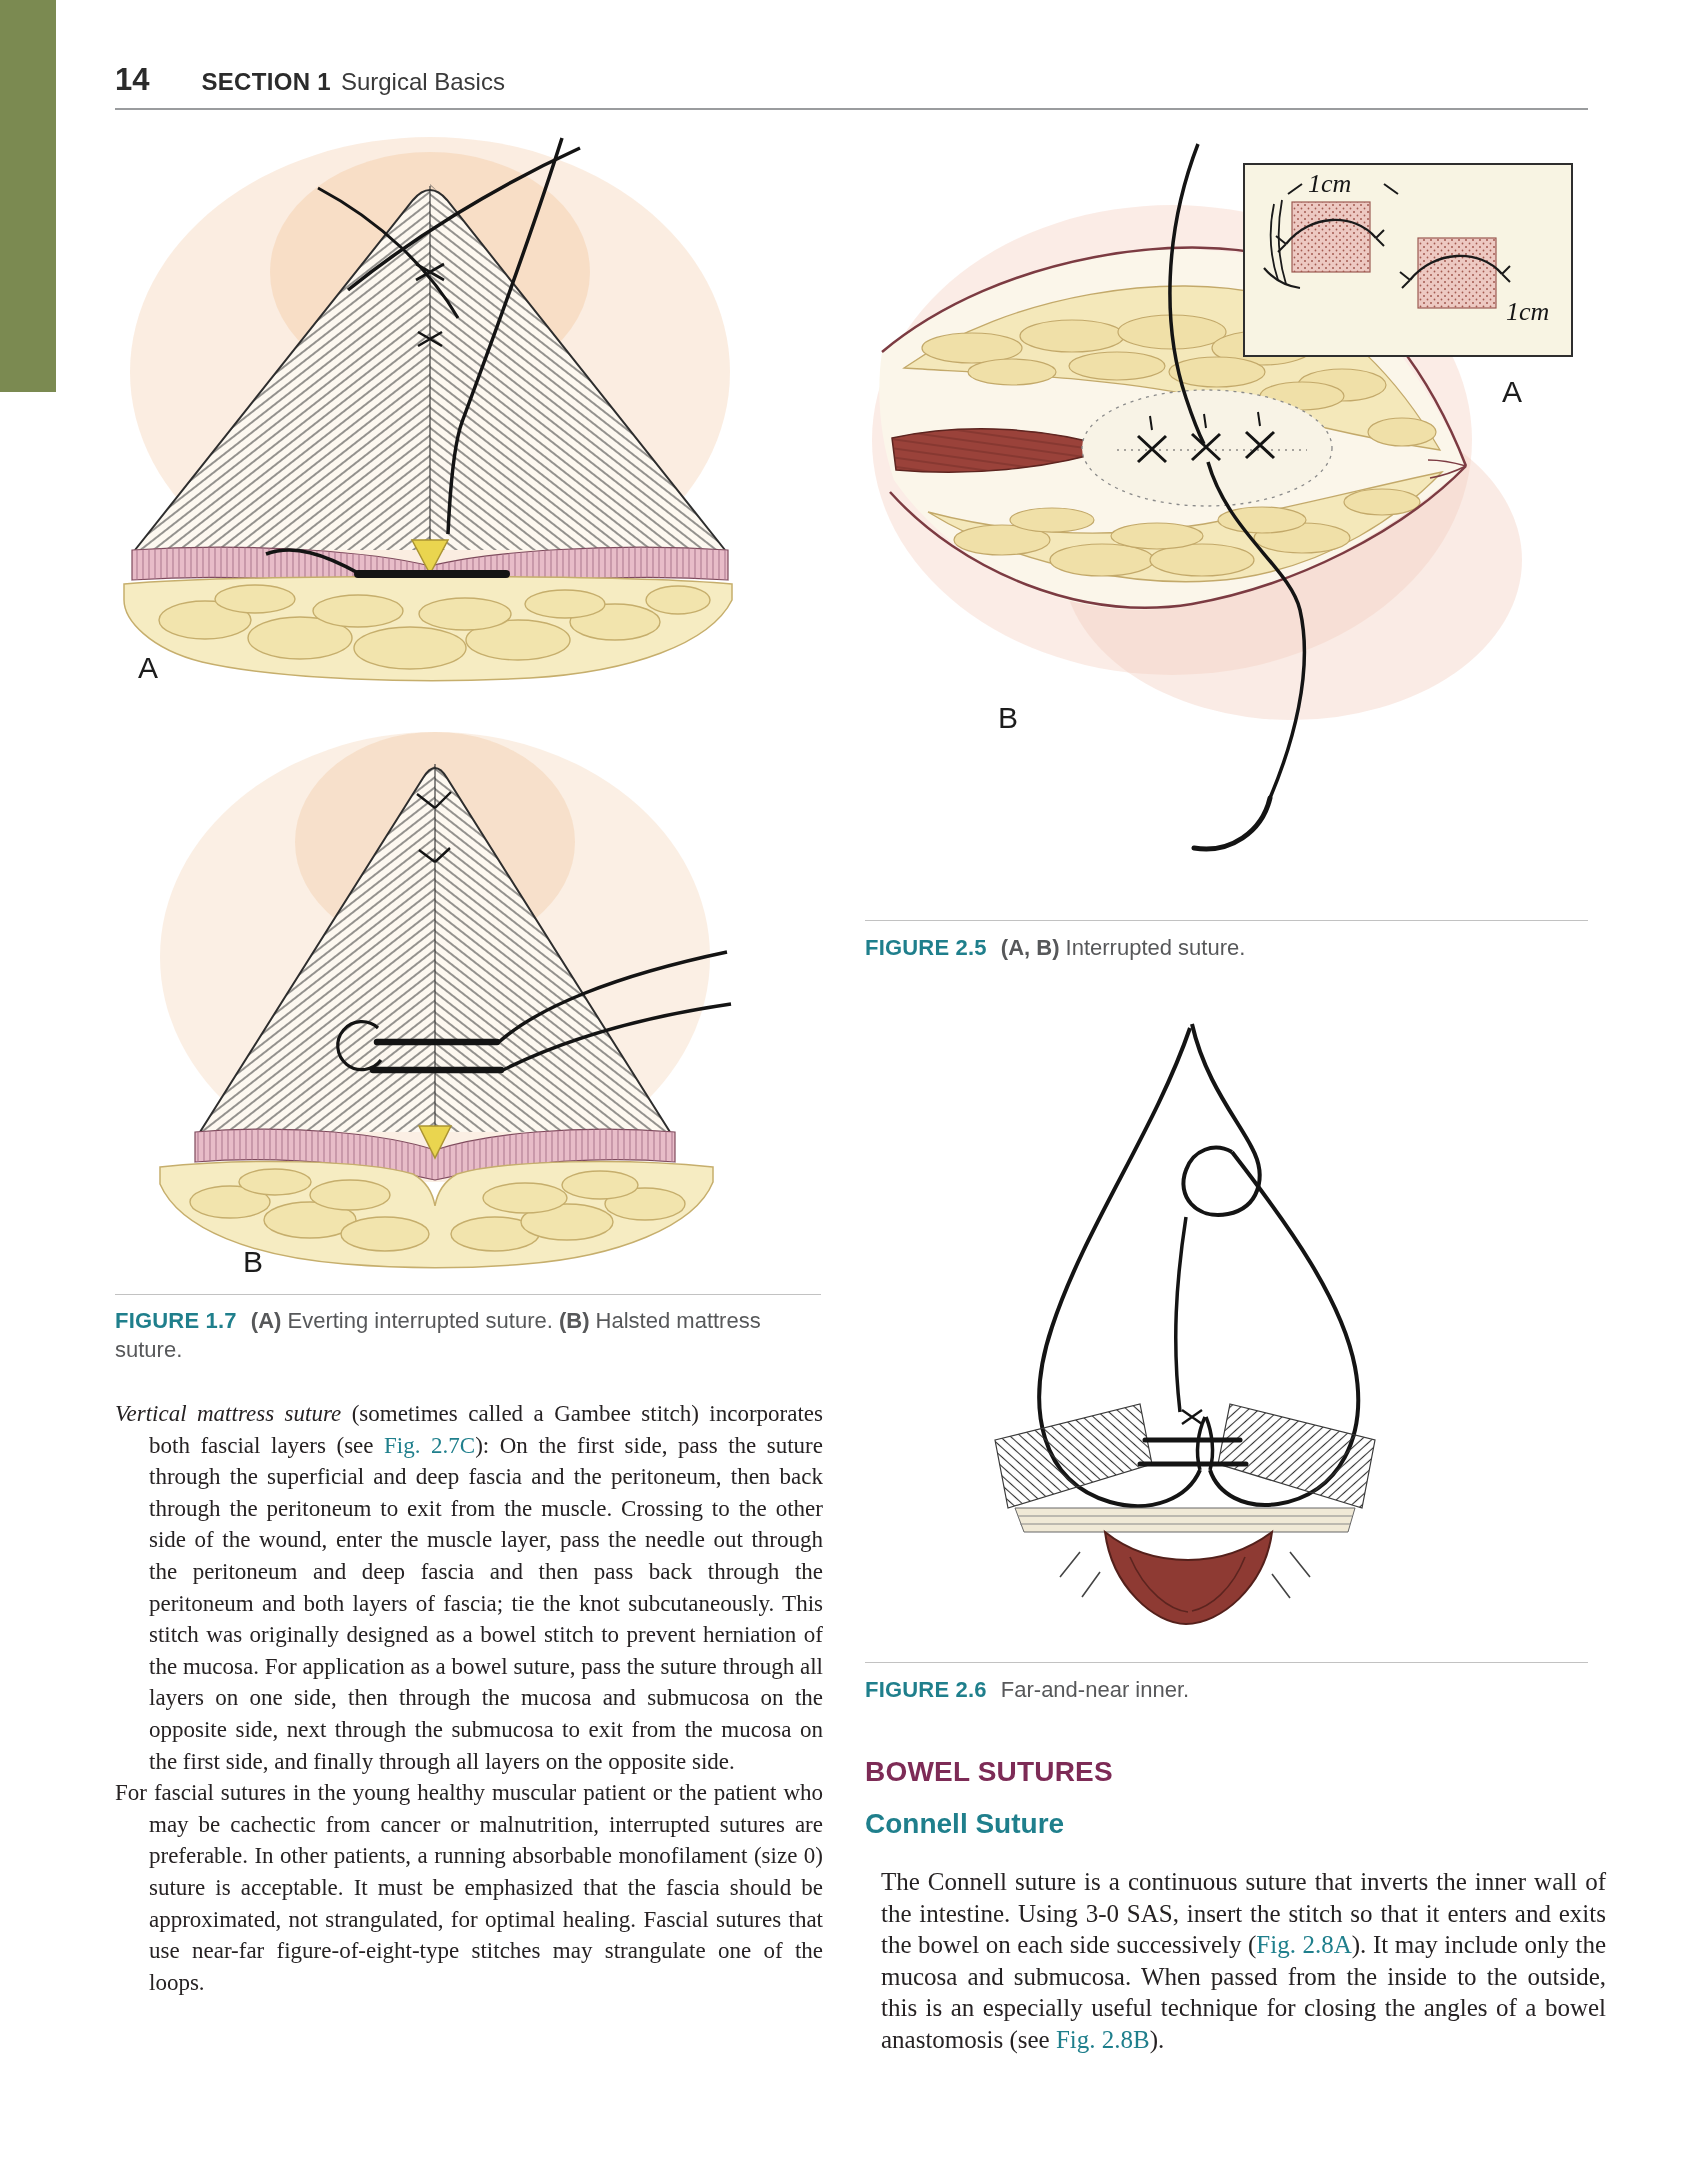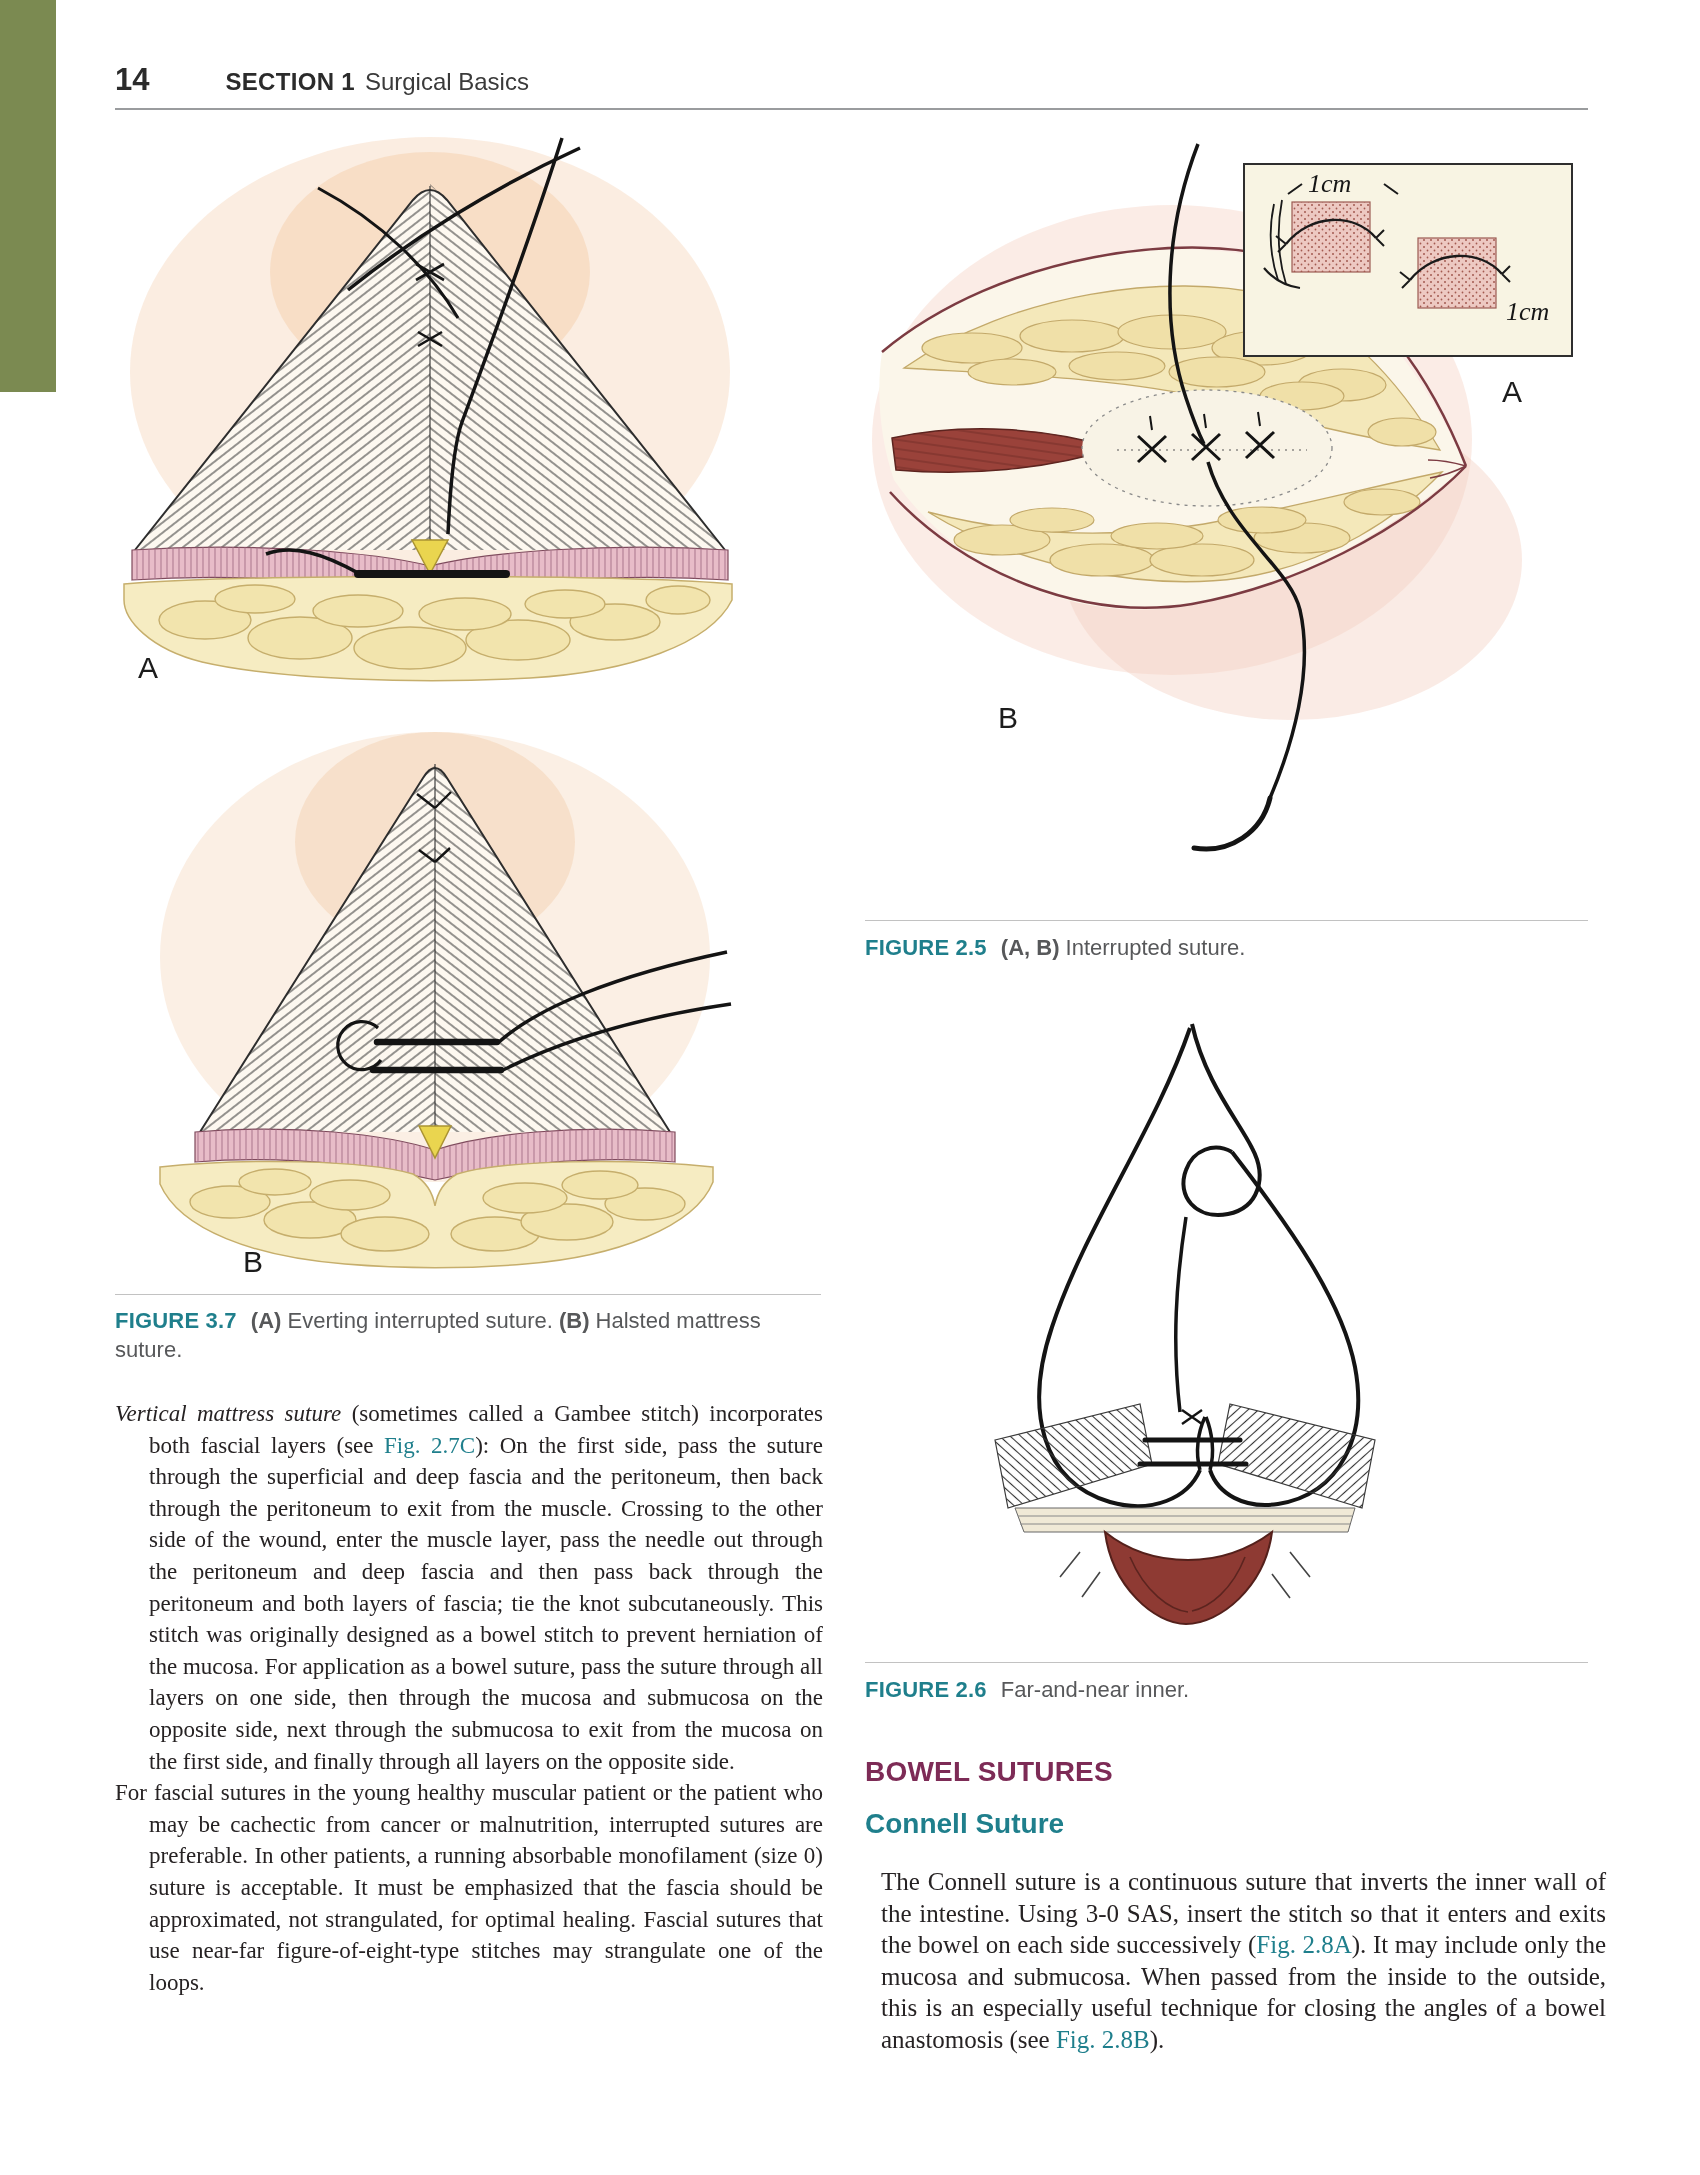--- a/index.html
+++ b/index.html
@@ -6,21 +6,21 @@
   body{
     width:1700px;height:2175px;position:relative;background:#ffffff;
     font-family:"Liberation Serif", serif;color:#262223;overflow:hidden;
   }
   .abs{position:absolute;}
   
   .green-bar{left:0;top:0;width:56px;height:392px;background:#7b8a51;}
   .hdr{left:115px;top:62px;width:1475px;display:flex;align-items:baseline;
        font-family:"Liberation Sans", sans-serif;}
   .hdr .pagenum{font-weight:bold;font-size:31px;color:#2b2b2b;}
-  .hdr .seclabel{font-weight:bold;font-size:24px;color:#2b2b2b;margin-left:76px;letter-spacing:.3px;}
+  .hdr .seclabel{font-weight:bold;font-size:24px;color:#2b2b2b;margin-left:52px;letter-spacing:.3px;}
   .hdr .sectitle{font-weight:normal;font-size:24px;color:#3a3a3a;margin-left:10px;}
   .hdr-rule{left:115px;top:108px;width:1473px;height:2px;background:#9a9c9e;}
   
   .cap-rule{height:1px;background:#c2c2c2;}
   .caption{font-family:"Liberation Sans", sans-serif;font-size:22px;line-height:29px;color:#57585a;}
   .cap-tag{color:#1f7f8c;font-weight:bold;margin-right:14px;letter-spacing:.2px;}
   .cap-bold{font-weight:bold;}
   
   .bodytext{font-size:23px;line-height:31.6px;text-align:justify;}
   .bodytext p{margin:0;padding-left:34px;text-indent:-34px;}
@@ -150,21 +150,21 @@
     <path d="M238,358 L366,358" stroke-width="6.5" stroke-linecap="round"></path>
     <path d="M243,316 A24,24 0 1 0 246,348" stroke-width="3.2"></path>
     <path d="M592,240 C478,264 402,296 364,330" stroke-width="3.5"></path>
     <path d="M596,292 C500,306 424,330 368,358" stroke-width="3.5"></path>
   </g>
   <text class="plabel" x="108" y="560">B</text>
 </svg>
 
 <div class="abs cap-rule" style="left:115px;top:1294px;width:706px"></div>
 <div class="abs caption" style="left:115px;top:1306px;width:700px">
-  <span class="cap-tag">FIGURE 3.7</span><span class="cap-bold">(A)</span><span> Everting interrupted suture. </span><span class="cap-bold">(B)</span><span> Halsted mattress suture.</span>
+  <span class="cap-tag">FIGURE 1.7</span><span class="cap-bold">(A)</span><span> Everting interrupted suture. </span><span class="cap-bold">(B)</span><span> Halsted mattress suture.</span>
 </div>
 
 <div class="abs bodytext" style="left:115px;top:1398px;width:708px">
   <p><span class="ital">Vertical mattress suture</span><span> (sometimes called a Gambee stitch) incorporates both fascial layers (see </span><a class="fig-link">Fig. 2.7C</a><span>): On the first side, pass the suture through the superficial and deep fascia and the peritoneum, then back through the peritoneum to exit from the muscle. Crossing to the other side of the wound, enter the muscle layer, pass the needle out through the peritoneum and deep fascia and then pass back through the peritoneum and both layers of fascia; tie the knot subcutaneously. This stitch was originally designed as a bowel stitch to prevent herniation of the mucosa. For application as a bowel suture, pass the suture through all layers on one side, then through the mucosa and submucosa on the opposite side, next through the submucosa to exit from the mucosa on the first side, and finally through all layers on the opposite side.</span></p>
   <p>For fascial sutures in the young healthy muscular patient or the patient who may be cachectic from cancer or malnutrition, interrupted sutures are preferable. In other patients, a running absorbable monofilament (size 0) suture is acceptable. It must be emphasized that the fascia should be approximated, not strangulated, for optimal healing. Fascial sutures that use near-far figure-of-eight-type stitches may strangulate one of the loops.</p>
 </div>
 
 <svg class="abs" style="left:862px;top:140px" width="732" height="782" viewBox="0 0 732 782">
   <ellipse cx="310" cy="300" rx="300" ry="235" fill="#f7dcd1" opacity="0.55"></ellipse>
   <ellipse cx="430" cy="420" rx="230" ry="160" fill="#f3cdbd" opacity="0.4"></ellipse>

